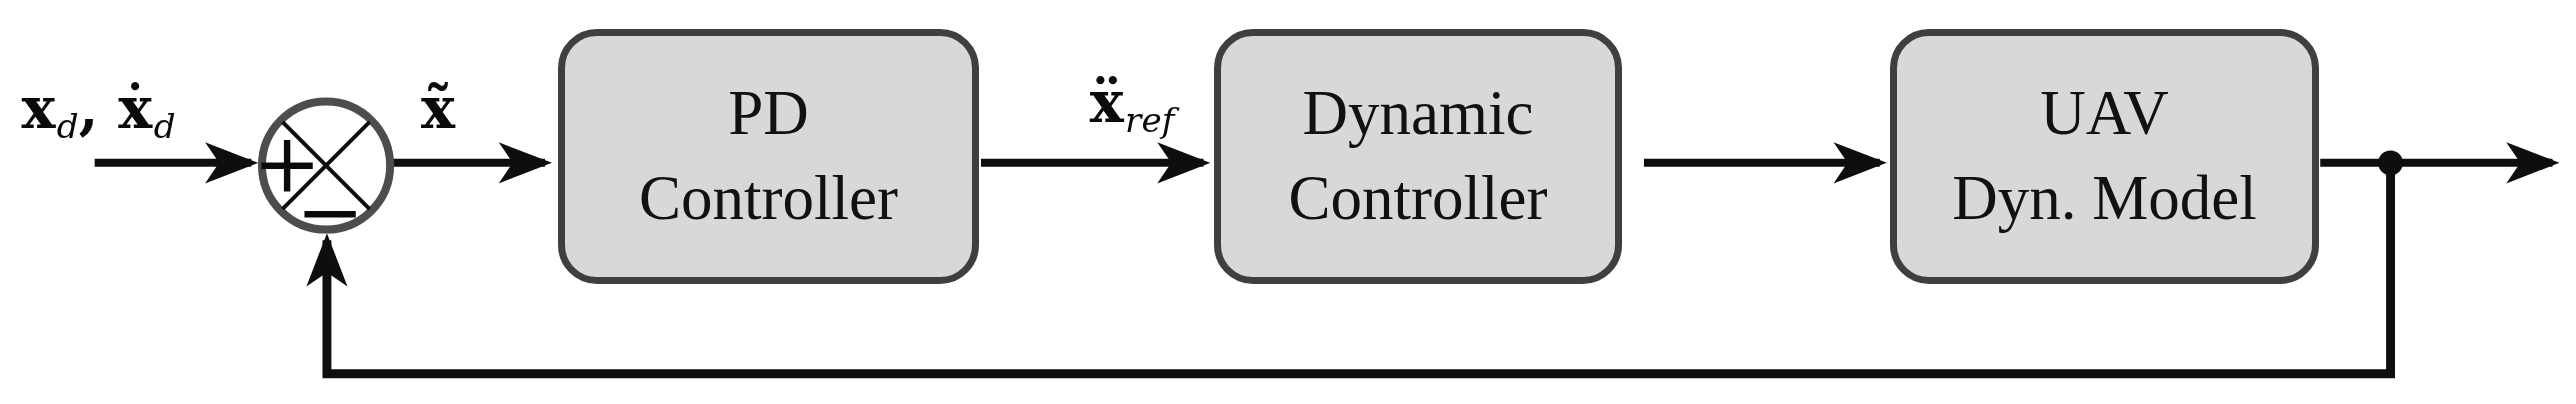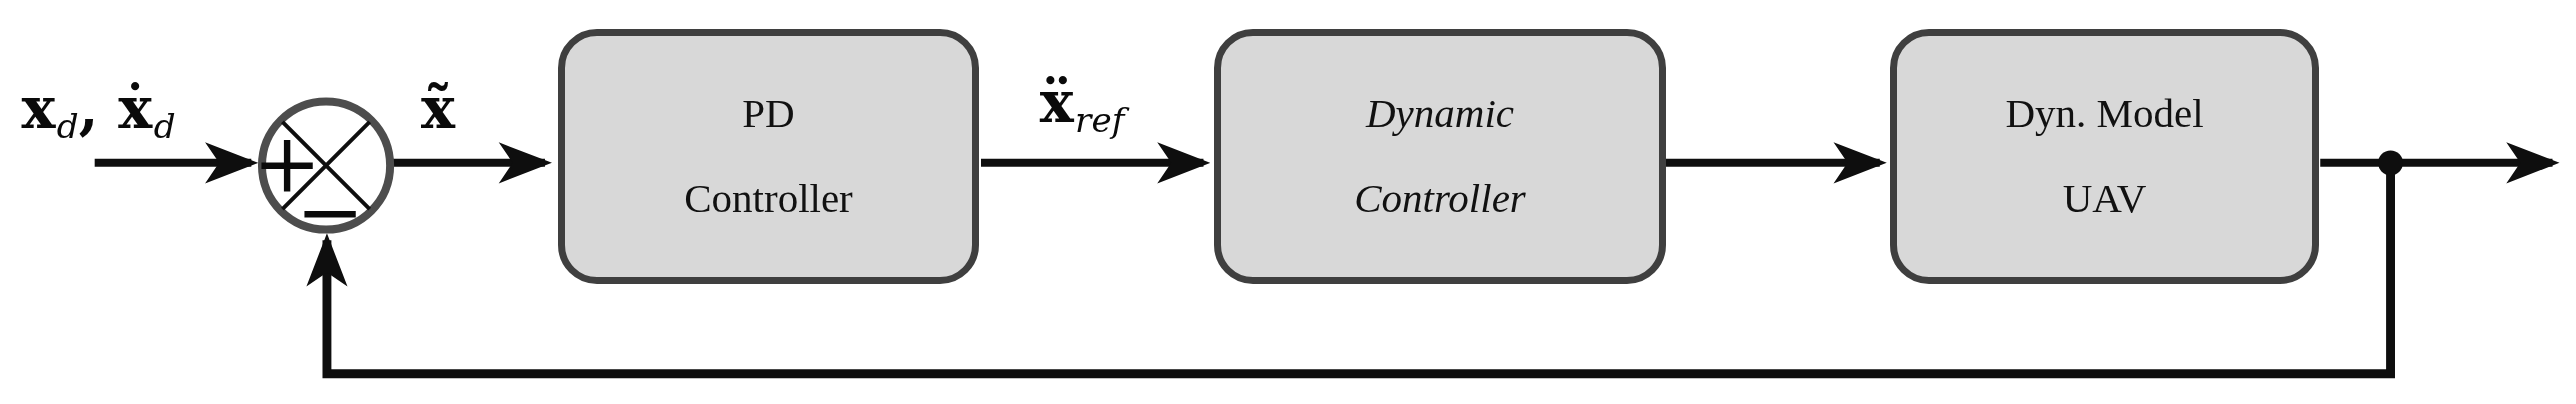--- a/index.html
+++ b/index.html
@@ -21,46 +21,46 @@
   .lines-layer path.sig{stroke:var(--line);stroke-width:9;fill:none;}
   .lines-layer path.fb{stroke:var(--line);stroke-width:10;fill:none;stroke-linejoin:miter;}
   .lines-layer line.cross{stroke:var(--line);stroke-width:4.5;}
   .block{
     position:absolute;top:28.5px;height:255px;
     box-sizing:border-box;
     background:var(--block-fill);
     border:7.1px solid var(--block-border);
     border-radius:39px;
     display:flex;flex-direction:column;justify-content:center;align-items:center;
-    font-size:41px;line-height:85px;color:#111;
+    font-size:63px;line-height:85px;color:#111;
     text-align:center;
     font-family:"Liberation Serif", serif;
   }
   .block-pd{left:558px;width:421px;}
-  .block-dyn{left:1214px;width:452px;font-style:italic;}
+  .block-dyn{left:1214px;width:408px;}
   .block-uav{left:1890px;width:429px;}
   .sig-label{
     position:absolute;
     font-family:"DejaVu Serif","Liberation Serif", serif;
     font-weight:bold;
     font-size:57px;line-height:1.15;
     color:#0a0a0a;
     white-space:nowrap;
   }
   .sig-label .sub{
     font-size:0.60em;
     font-style:italic;
     font-weight:normal;
     vertical-align:-0.28em;
     margin-left:0.04em;
   }
   .centered{transform:translateX(-50%);}
   .label-input{left:21.4px;top:75px;}
   .label-error{left:438px;top:75px;}
-  .label-xref{left:1082px;top:69px;}
+  .label-xref{left:1132px;top:69px;}
   .label-ud{left:1766px;top:78px;}
   .label-output{left:2406px;top:75px;}
   .junction-sign{
     position:absolute;
     transform:translate(-50%,-50%);
     font-family:"DejaVu Serif","Liberation Serif", serif;
     font-weight:normal;
     color:#0a0a0a;
     line-height:0;
   }
@@ -115,18 +115,18 @@
     <span>PD</span>
     <span>Controller</span>
   </div>
 
   <div class="block block-dyn">
     <span>Dynamic</span>
     <span>Controller</span>
   </div>
 
   <div class="block block-uav">
+    <span>UAV</span>
     <span>Dyn. Model</span>
-    <span>UAV</span>
   </div>
 
 </div>
 
 
 </body></html>

